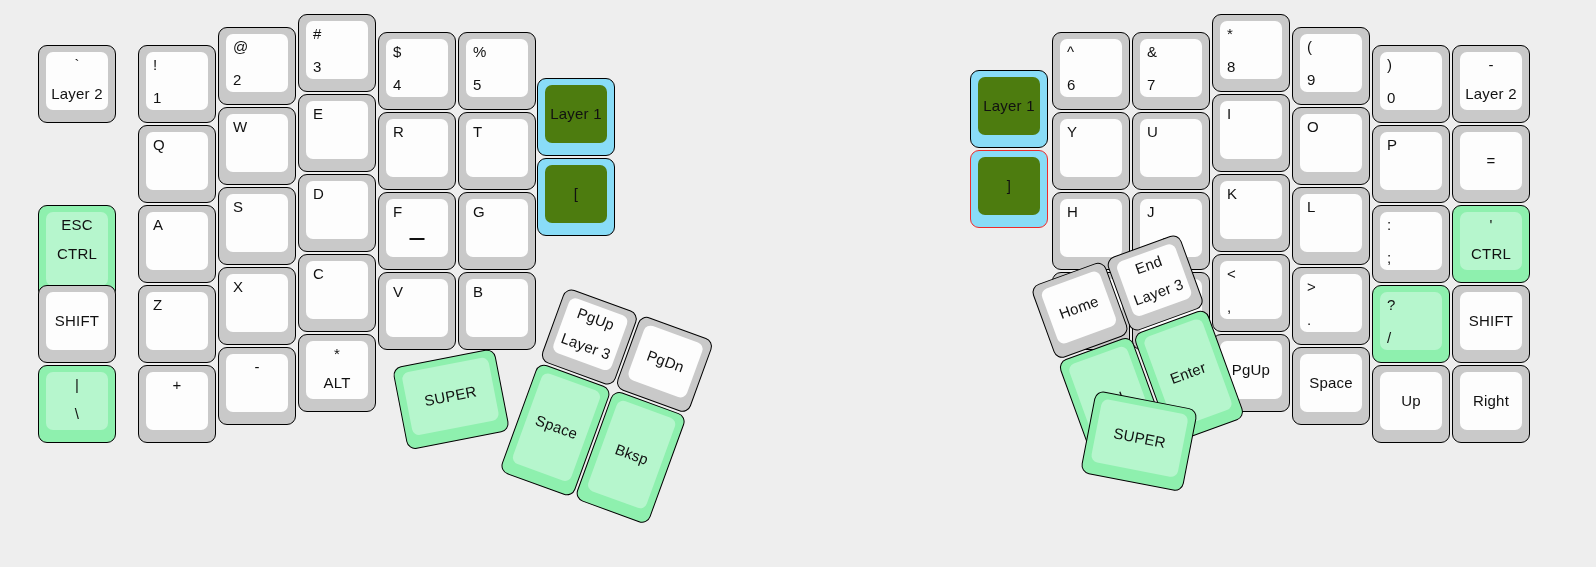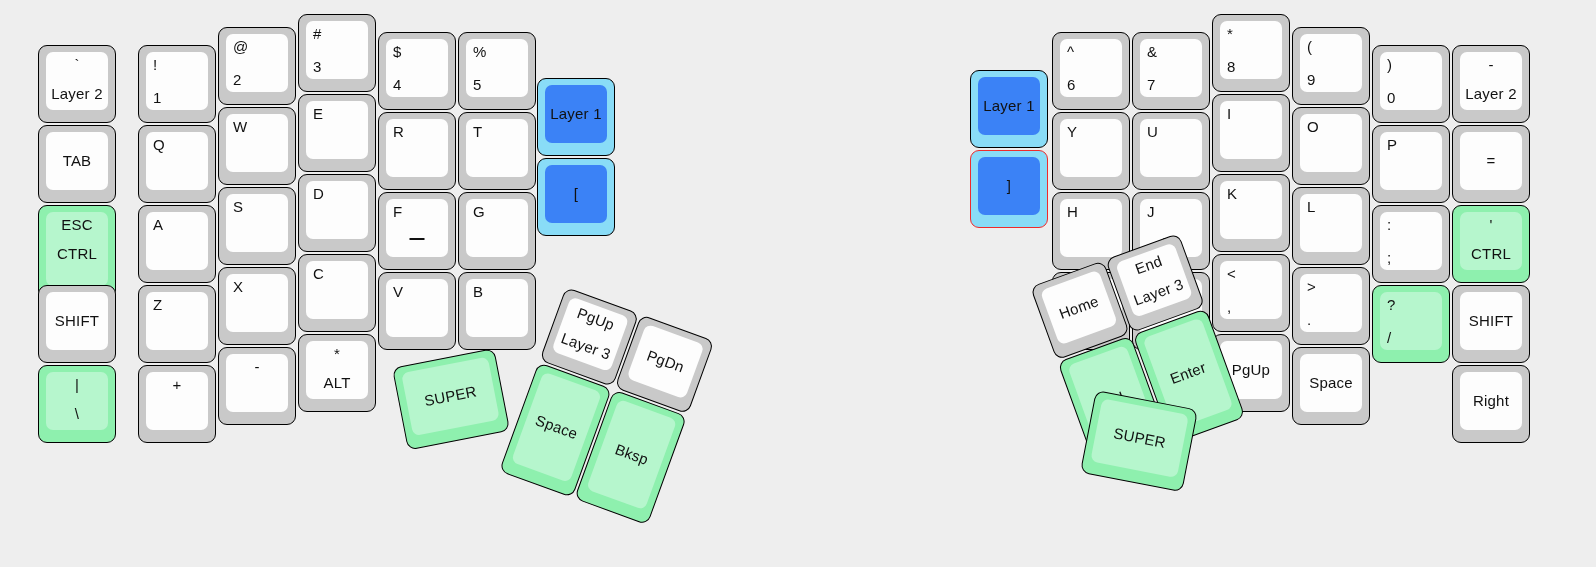--- a/index.html
+++ b/index.html
@@ -75,42 +75,37 @@
     position:absolute;
     left:50%; transform:translateX(-50%);
     bottom:17px;
     width:15px;height:2px;background:#111;
   }
 
   
   .key.green{ background:#8ef0ae; }
   .key.green > .cap{ background:#b6f6cd; }
   .key.cyan{ background:#89dcf7; }
-  .key.cyan > .cap{ background:#3b82f6; }
+  .key.cyan > .cap{ background:#4d7c0f; }
   .key.sel{ border-color:#ef2b2b; }
 
   
   .rot{ transform-origin:0 0; }
 </style>
 </head>
 <body>
 
 <div id="board">
     <div></div>
     <div class="key" style="left: 38px; top: 45px; width: 78px; height: 78px;">
       <div class="cap stack">
         <div class="lbl top">`</div>
         <div class="lbl">Layer 2</div>
       </div>
     </div>
-    <div class="key" style="left: 38px; top: 125px; width: 78px; height: 78px;">
-      <div class="cap mid">
-        <div class="lbl">TAB</div>
-      </div>
-    </div>
     <div class="key green" style="left: 38px; top: 205px; width: 78px; height: 94px;">
       <div class="cap stack">
         <div class="lbl top">ESC</div>
         <div class="lbl">CTRL</div>
       </div>
     </div>
     <div class="key" style="left: 38px; top: 285px; width: 78px; height: 78px;">
       <div class="cap mid">
         <div class="lbl">SHIFT</div>
       </div>
@@ -386,20 +381,25 @@
     <div class="key" style="left: 1372px; top: 205px; width: 78px; height: 78px;">
       <div class="cap tl">
         <div class="lbl top">:</div>
         <div class="lbl bottom">;</div>
       </div>
     </div>
     <div class="key green" style="left: 1372px; top: 285px; width: 78px; height: 78px;">
       <div class="cap tl">
         <div class="lbl top">?</div>
         <div class="lbl bottom">/</div>
+      </div>
+    </div>
+    <div class="key" style="left: 1372px; top: 365px; width: 78px; height: 78px;">
+      <div class="cap mid">
+        <div class="lbl">Up</div>
       </div>
     </div>
     <div></div>
     <div class="key" style="left: 1452px; top: 45px; width: 78px; height: 78px;">
       <div class="cap stack">
         <div class="lbl top">-</div>
         <div class="lbl">Layer 2</div>
       </div>
     </div>
     <div class="key" style="left: 1452px; top: 125px; width: 78px; height: 78px;">

